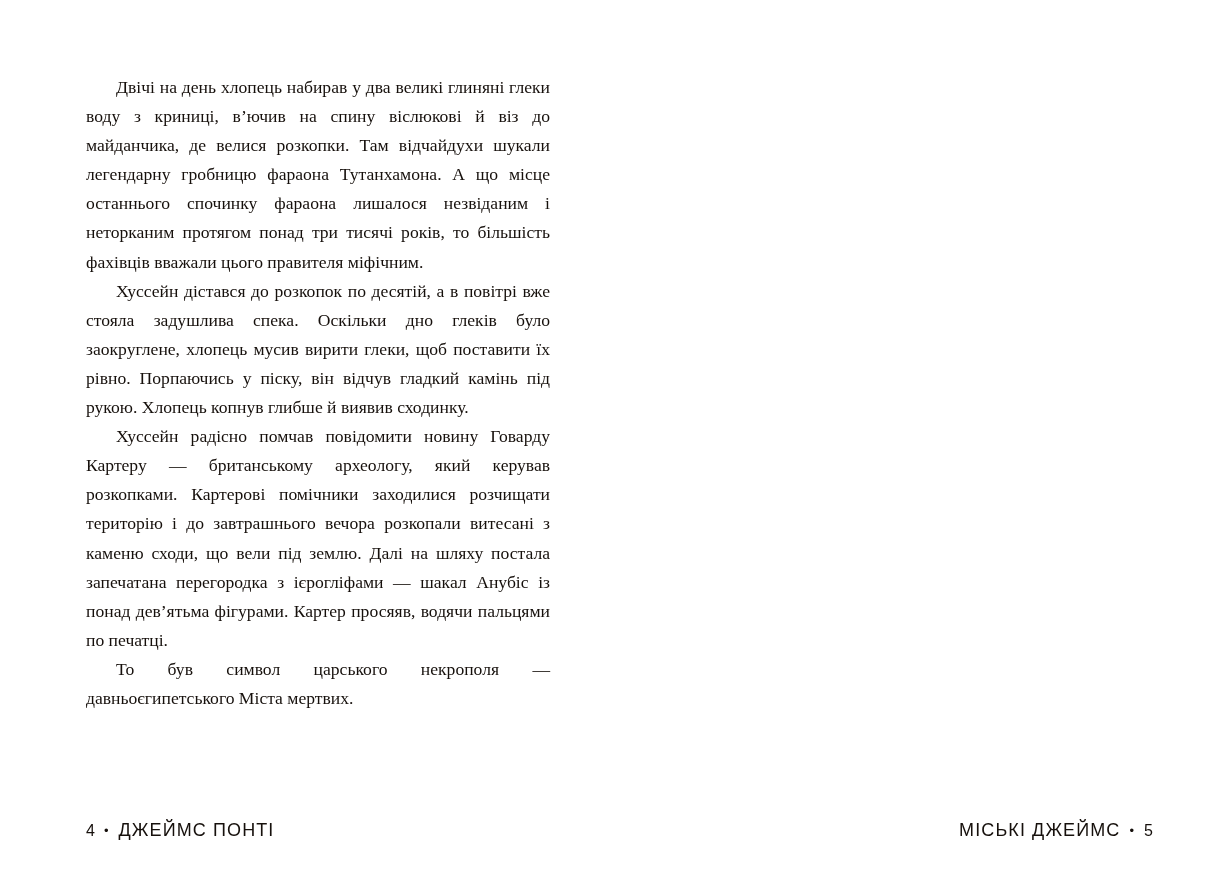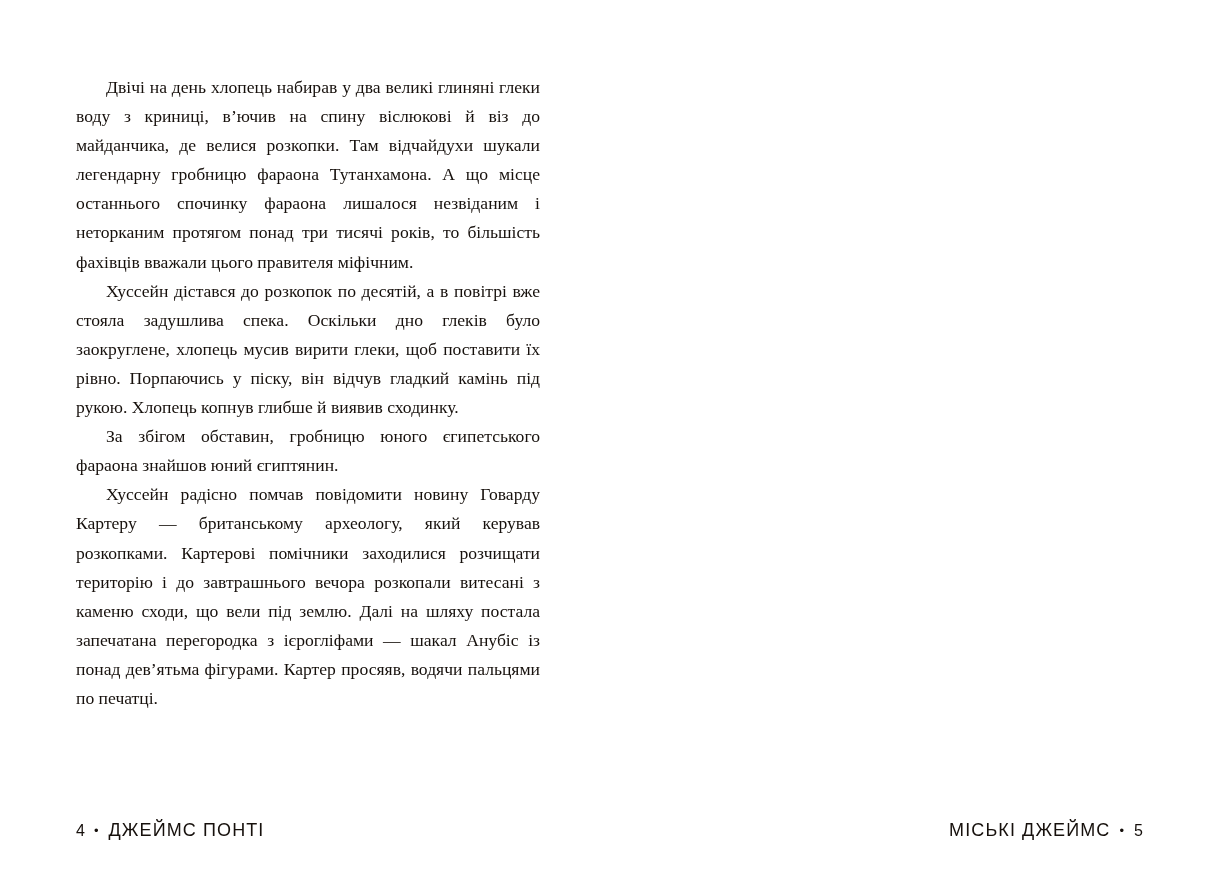--- a/index.html
+++ b/index.html
@@ -23,20 +23,21 @@
     background: #ffffff;
     display: block;
   }
 
   
   .page {
     position: absolute;
     top: 0;
     height: 883px;
     background: #ffffff;
+    margin-left: 10px;
   }
   .page-left  { left: 0;   width: 610px; }
   .page-right { left: 609px; width: 610px; }
 
   
   .col-left {
     position: absolute;
     left: 76px;
     top: 73px;
     width: 464px;
@@ -86,22 +87,22 @@
 </head>
 <body>
 
 <div class="spread">
 
   <div class="page page-left">
 
     <div class="col-left">
       <p class="body">Двічі на день хлопець набирав у два великі глиняні глеки воду з криниці, в’ючив на спину віслюкові й віз до майданчика, де велися розкопки. Там відчайдухи шукали легендарну гробницю фараона Тутанхамона. А що місце останнього спочинку фараона лишалося незвіданим і неторканим протягом понад три тисячі років, то більшість фахівців вважали цього правителя міфічним.</p>
       <p class="body">Хуссейн дістався до розкопок по десятій, а в повітрі вже стояла задушлива спека. Оскільки дно глеків було заокруглене, хлопець мусив вирити глеки, щоб поставити їх рівно. Порпаючись у піску, він відчув гладкий камінь під рукою. Хлопець копнув глибше й виявив сходинку.</p>
-      <p class="body">За збігом обставин, гробницю юного єгипетського фараона знайшов юний єгиптянин.</p>
       <p class="body">Хуссейн радісно помчав повідомити новину Говарду Картеру — британському археологу, який керував розкопками. Картерові помічники заходилися розчищати територію і до завтрашнього вечора розкопали витесані з каменю сходи, що вели під землю. Далі на шляху постала запечатана перегородка з ієрогліфами — шакал Анубіс із понад дев’ятьма фігурами. Картер просяяв, водячи пальцями по печатці.</p>
+      <p class="body">То був символ царського некрополя — давньоєгипетського Міста мертвих.</p>
     </div>
 
     <div class="footer footer-left">
       <span class="folio">4</span>
       <span class="dot">•</span>
       <span class="runhead">ДЖЕЙМС ПОНТІ</span>
     </div>
 
   </div>
 

